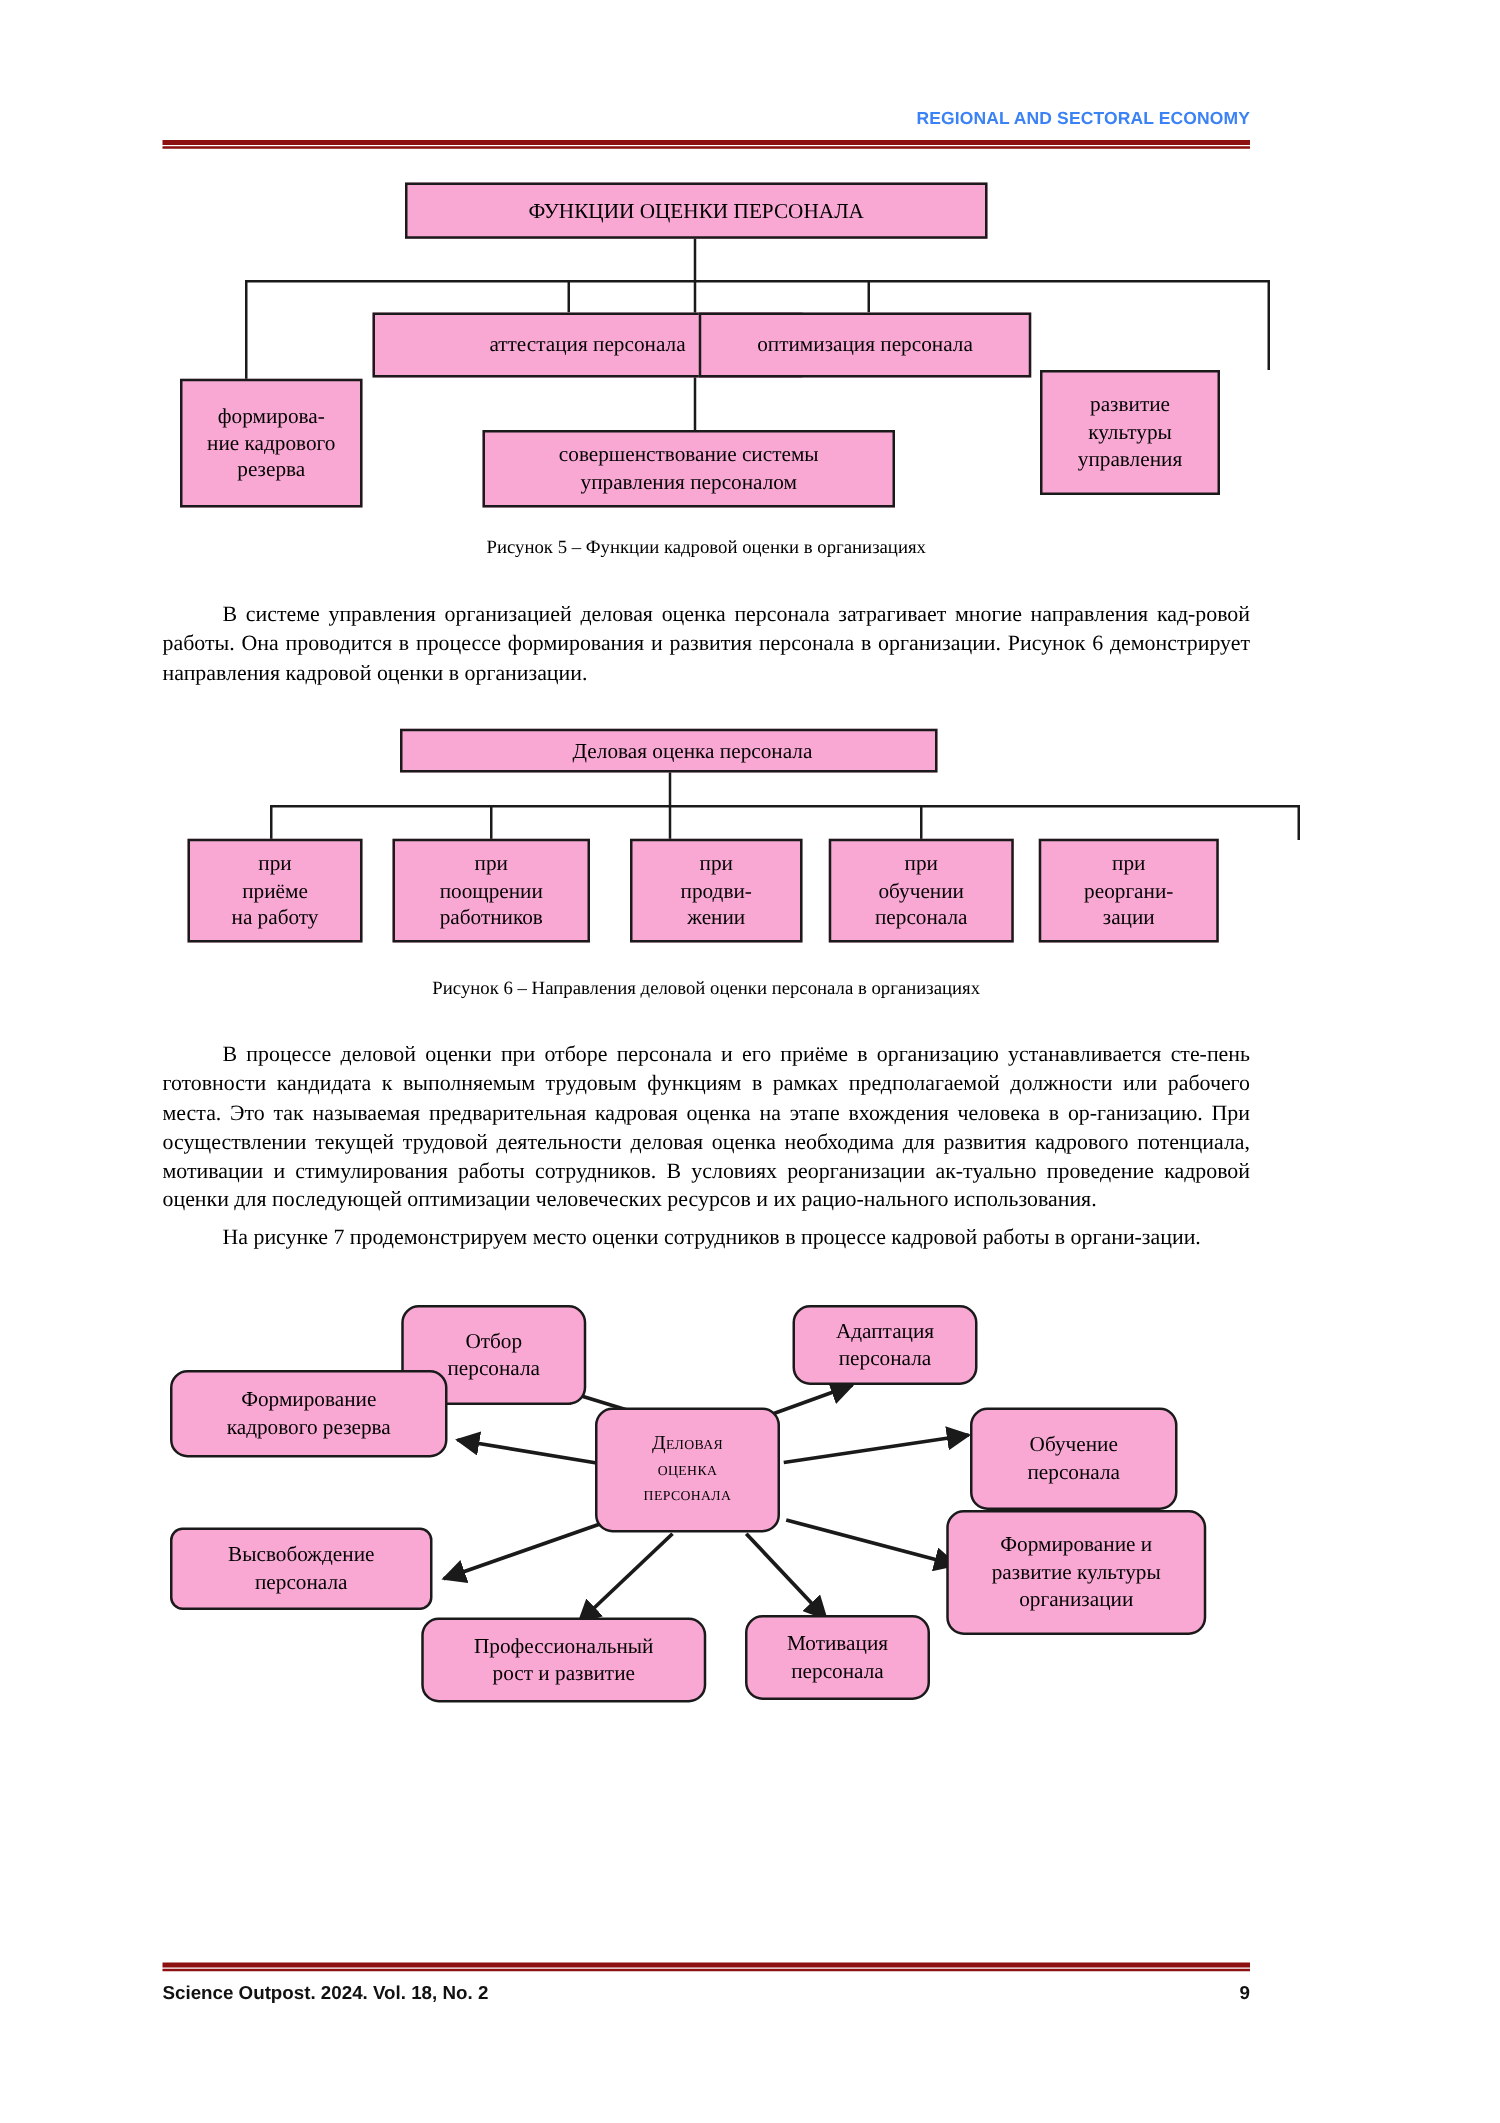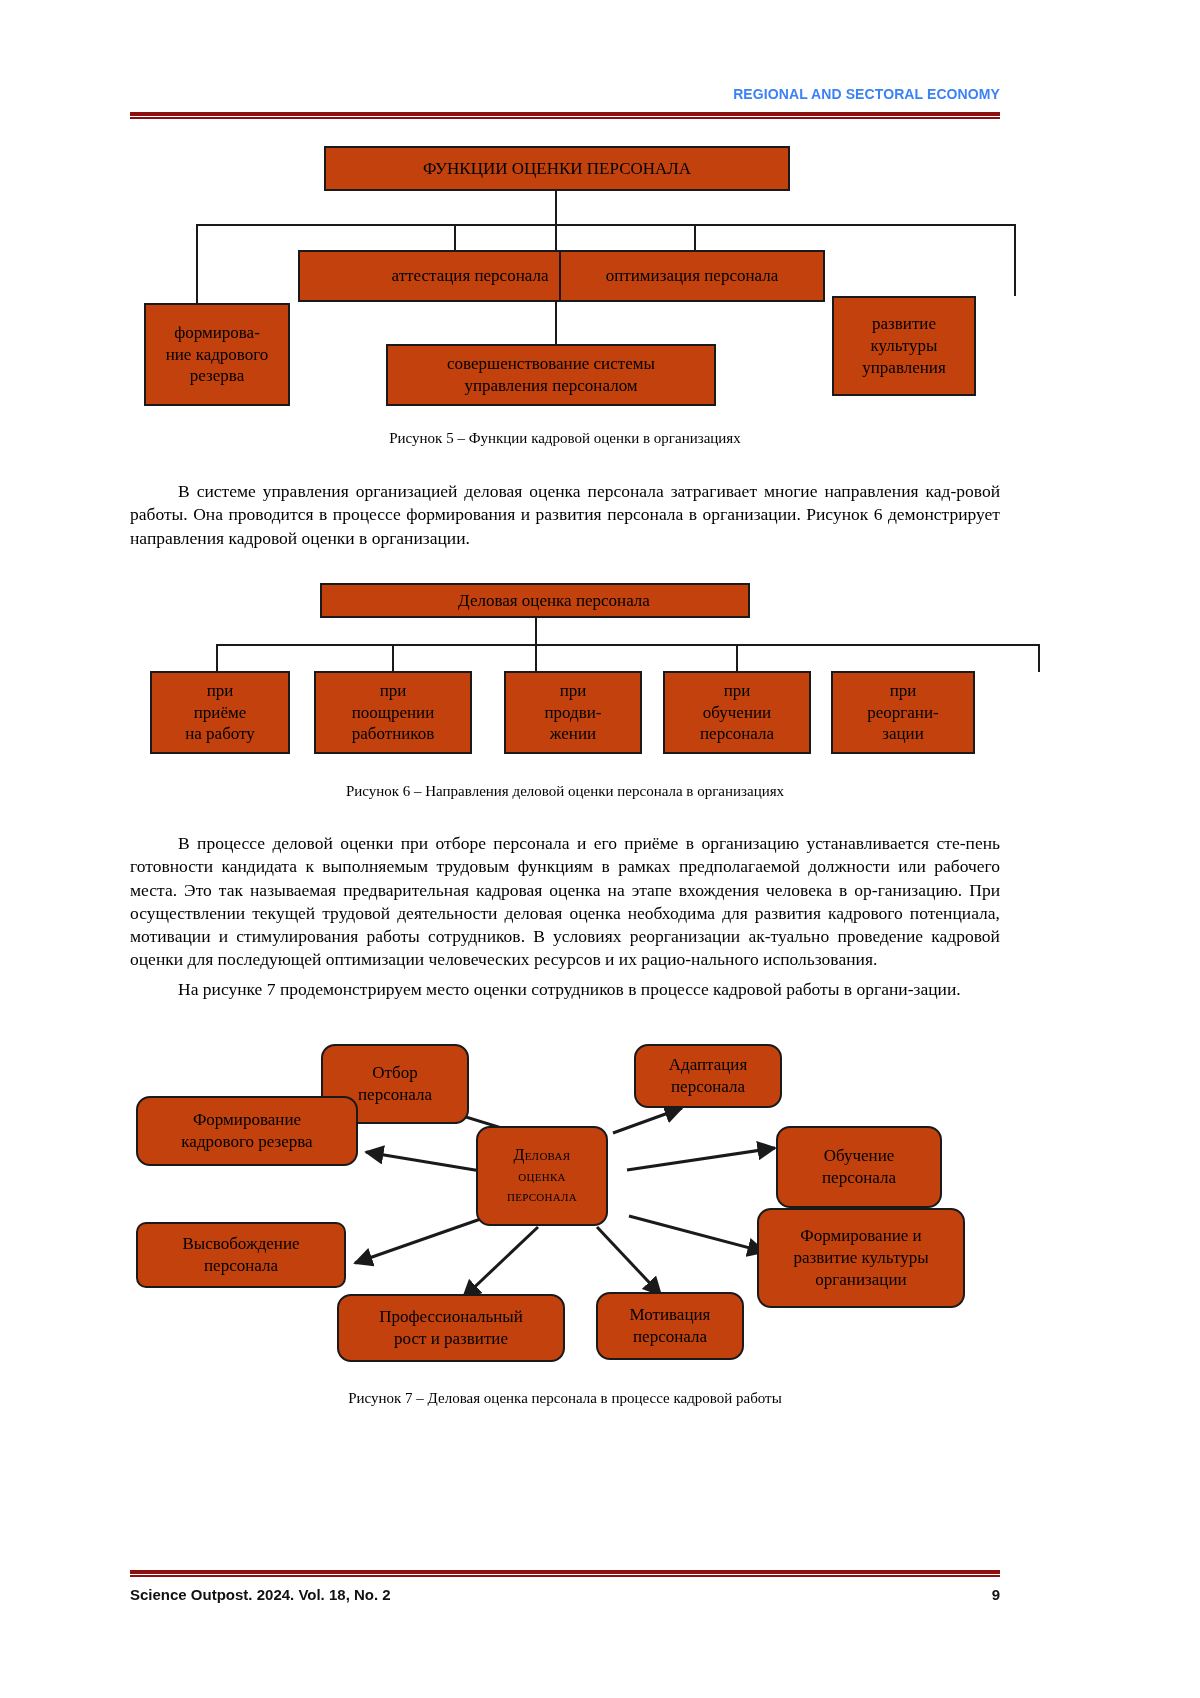--- a/index.html
+++ b/index.html
@@ -89,21 +89,21 @@
     font-weight: bold;
     font-size: 15px;
     color: #111111;
   }
 
   
   .dbox {
     position: absolute;
     border: 2px solid #1a1a1a;
     box-sizing: border-box;
-    background: #c2410c;
+    background: #f9a8d4;
     display: flex;
     align-items: center;
     justify-content: center;
     text-align: center;
     font-size: 17px;
     line-height: 1.28;
     padding: 2px 6px;
     z-index: 3;
   }
   .dbox.round {
@@ -273,25 +273,24 @@
   </div>
 
   <div class="dbox round" style="left:337px; top:1294px; width:228px; height:68px;">
     <span class="ml">Профессиональный<br>рост и развитие</span>
   </div>
 
   <div class="dbox round" style="left:596px; top:1292px; width:148px; height:68px;">
     <span class="ml">Мотивация<br>персонала</span>
   </div>
 
-  <div class="dbox round smallcaps" style="left:476px; top:1126px; width:132px; height:100px; font-size:16px;">
+  <div class="dbox round smallcaps" style="left:476px; top:1126px; width:148px; height:100px; font-size:16px;">
     <span class="ml">Деловая<br>оценка<br>персонала</span>
   </div>
 
-  <div class="caption" style="top:1390px;">Рисунок 7 – Деловая оценка персонала в процессе кадровой работы</div>
 
   <div class="rule-bottom">
     <div class="thick"></div>
     <div class="thin"></div>
   </div>
   <div class="footer-left">Science Outpost. 2024. Vol. 18, No. 2</div>
   <div class="footer-right">9</div>
 
 </div>
 

